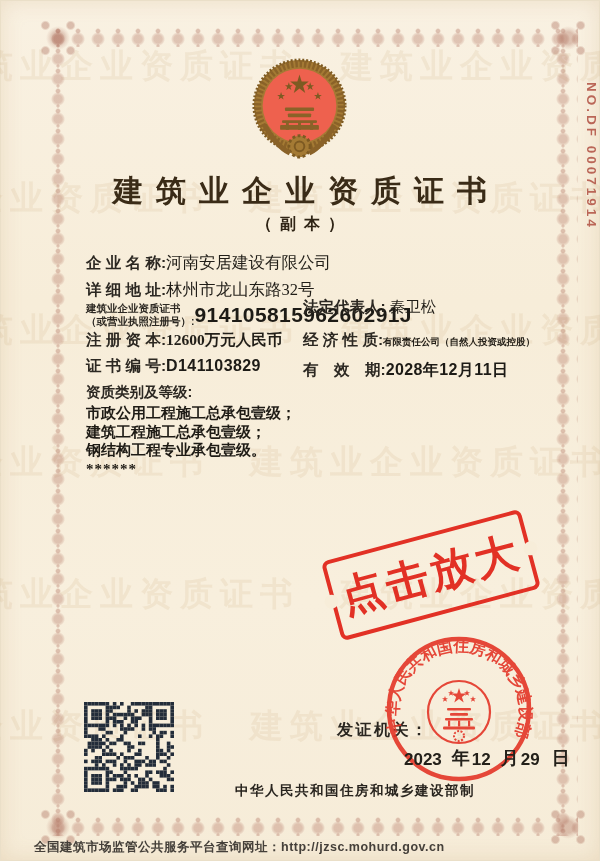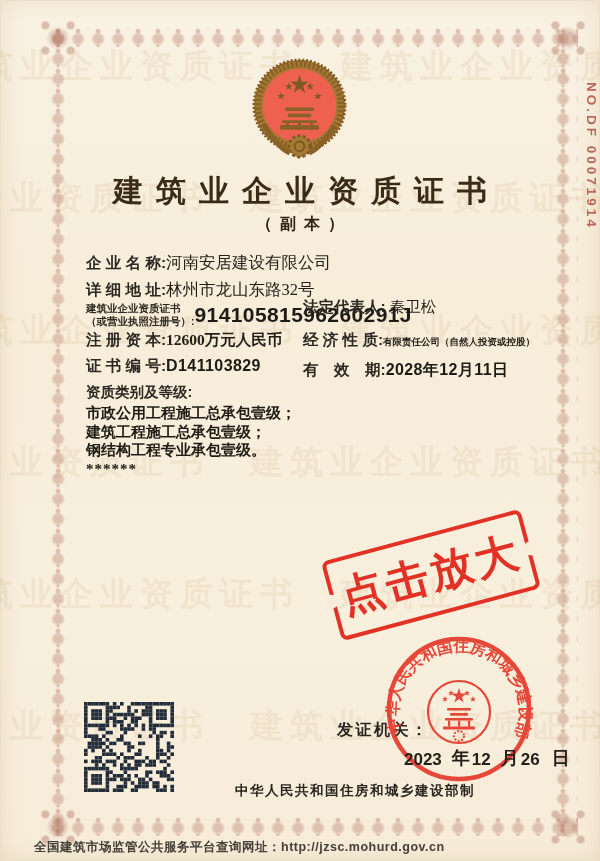--- a/index.html
+++ b/index.html
@@ -521,21 +521,21 @@
       <rect x="59" y="92.5" width="32" height="3" rx="1" fill="#e4392b"></rect>
       <circle cx="75" cy="102" r="5" fill="none" stroke="#e4392b" stroke-width="2" stroke-dasharray="2 1.5"></circle>
     </svg>
   </div>
 
   <div class="dateline">
     <span class="dv" style="margin-left:180px">2023</span>
     <span class="du" style="margin-left:10px">年</span>
     <span class="dv" style="margin-left:2px">12</span>
     <span class="du" style="margin-left:10px">月</span>
-    <span class="dv" style="margin-left:2px">26</span>
+    <span class="dv" style="margin-left:2px">29</span>
     <span class="du" style="margin-left:12px">日</span>
   </div>
 
   <div class="madeby">中华人民共和国住房和城乡建设部制</div>
 
   <div class="footerline">全国建筑市场监管公共服务平台查询网址：http://jzsc.mohurd.gov.cn</div>
 
 </div>
 
 </body></html>

